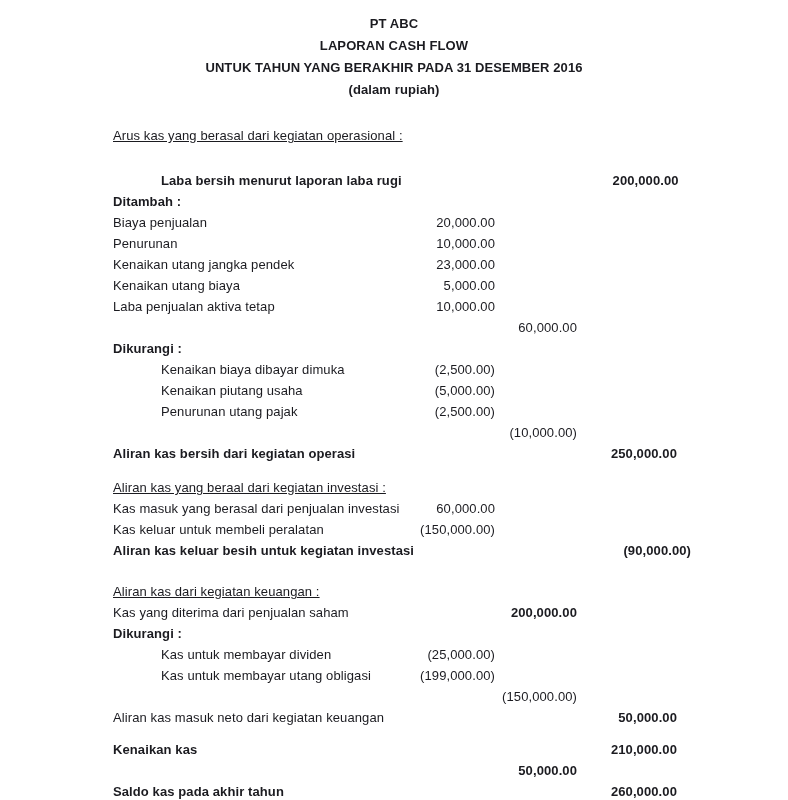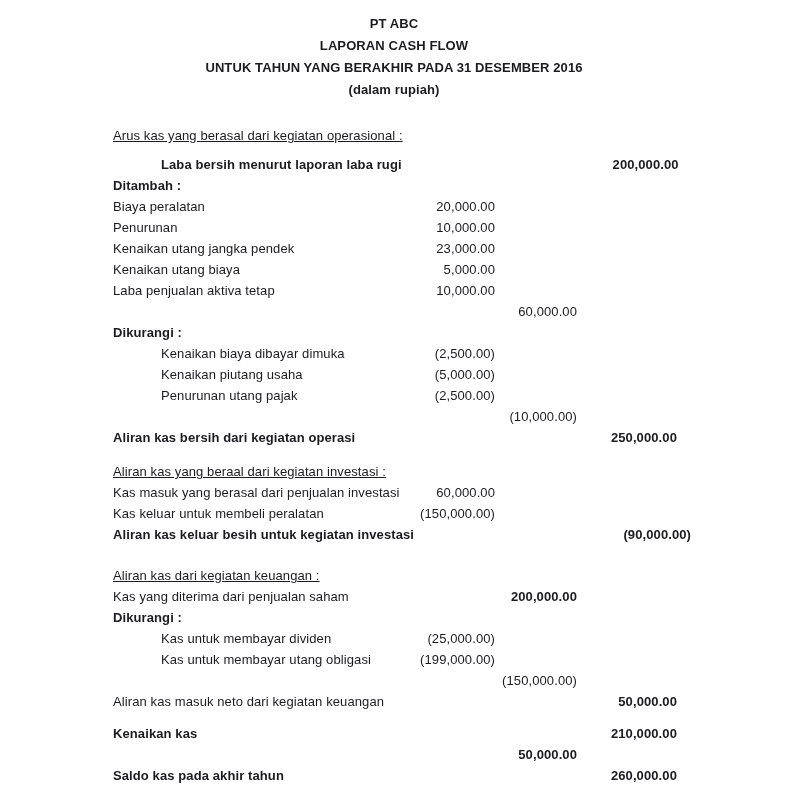--- a/index.html
+++ b/index.html
@@ -77,34 +77,34 @@
     <div>(dalam rupiah)</div>
   </div>
 
   <div class="rows" id="rows">
       <div class="row section">
       <span class="label">Arus kas yang berasal dari kegiatan operasional :</span>
       <span class="num col1"></span>
       <span class="num col2"></span>
       <span class="num col3"></span>
     </div>
-      <div class="row bold-label bold-value" style="margin-top: 8px; padding-left: 48px;">
+      <div class="row bold-label bold-value" style="margin-top: 24px; padding-left: 48px;">
       <span class="label">Laba bersih menurut laporan laba rugi</span>
       <span class="num col1"></span>
       <span class="num col2"></span>
       <span class="num col3">200,000.00</span>
     </div>
       <div class="row bold-label">
       <span class="label">Ditambah :</span>
       <span class="num col1"></span>
       <span class="num col2"></span>
       <span class="num col3"></span>
     </div>
       <div class="row">
-      <span class="label">Biaya peralatan</span>
+      <span class="label">Biaya penjualan</span>
       <span class="num col1">20,000.00</span>
       <span class="num col2"></span>
       <span class="num col3"></span>
     </div>
       <div class="row">
       <span class="label">Penurunan</span>
       <span class="num col1">10,000.00</span>
       <span class="num col2"></span>
       <span class="num col3"></span>
     </div>

